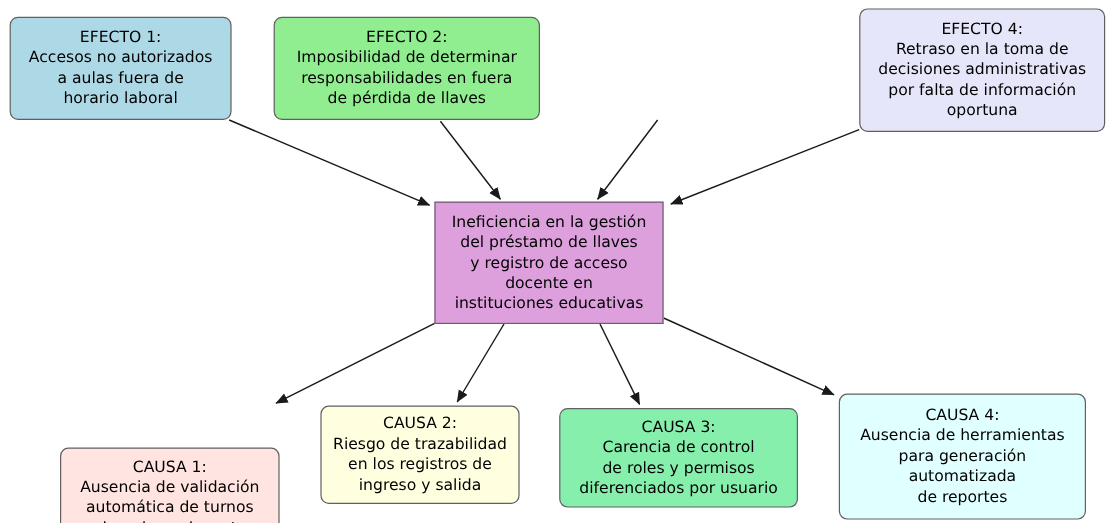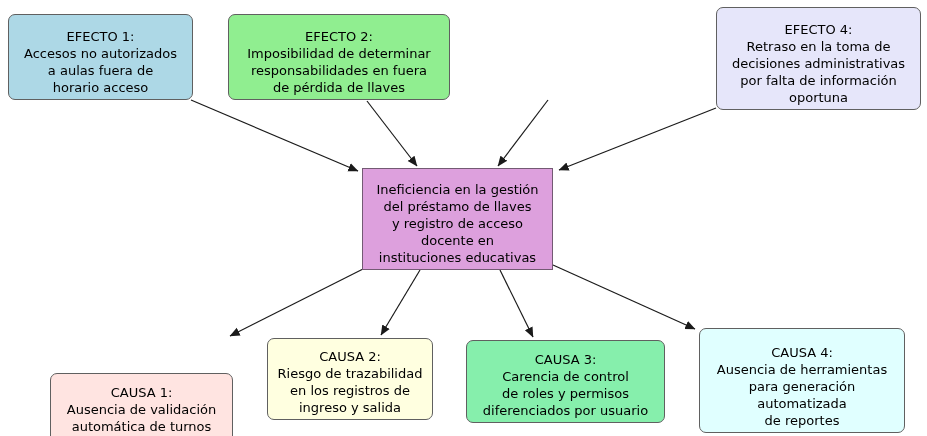--- a/index.html
+++ b/index.html
@@ -18,21 +18,21 @@
     width: 927px; height: 436px;
   }
   .edge { stroke: #1a1a1a; stroke-width: 1.2; fill: none; }
   .node {
     position: absolute;
     box-sizing: border-box;
     border: 1px solid #606060;
     border-radius: 7px;
     display: flex;
     flex-direction: column;
-    justify-content: flex-end;
+    justify-content: center;
     align-items: center;
     text-align: center;
     font-size: 13px;
     line-height: 17px;
     padding: 3px 2px;
   }
   .node-title { white-space: pre-line; }
   .node-body  { white-space: pre-line; }
   .node.center-node {
     border-radius: 0;
@@ -67,21 +67,21 @@
     <line class="edge" x1="363" y1="269" x2="230" y2="336" marker-end="url(#ah)"></line>
     <line class="edge" x1="420" y1="270" x2="381" y2="335" marker-end="url(#ah)"></line>
     <line class="edge" x1="500" y1="270" x2="533" y2="337" marker-end="url(#ah)"></line>
     <line class="edge" x1="553" y1="265" x2="695" y2="329" marker-end="url(#ah)"></line>
   </svg>
 
   <div class="node" id="node-effect-1" style="background-color: rgb(173, 216, 230);">
     <div class="node-title">EFECTO 1:</div>
     <div class="node-body">Accesos no autorizados
 a aulas fuera de
-horario acceso</div>
+horario laboral</div>
   </div>
 
   <div class="node" id="node-effect-2" style="background-color: rgb(144, 238, 144);">
     <div class="node-title">EFECTO 2:</div>
     <div class="node-body">Imposibilidad de determinar
 responsabilidades en fuera
 de pérdida de llaves</div>
   </div>
 
 

